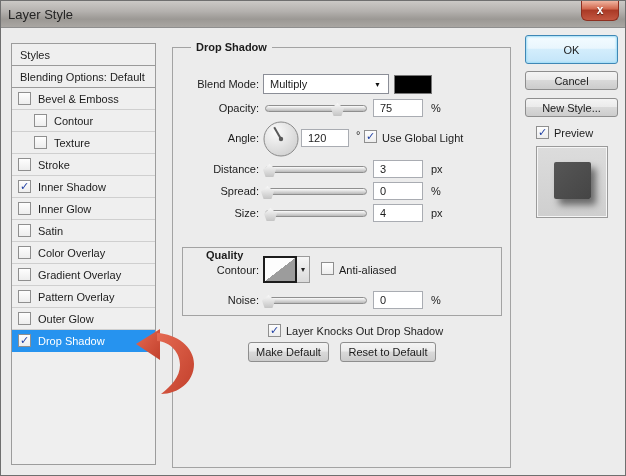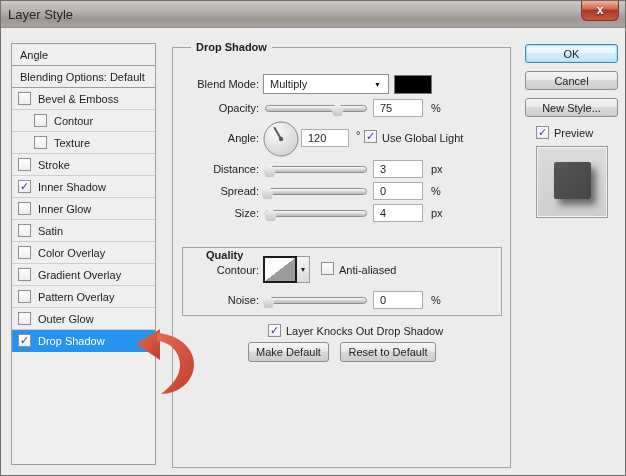--- a/index.html
+++ b/index.html
@@ -73,21 +73,21 @@
 
   <div class="titlebar">
     <span class="title">Layer Style</span>
     <div class="closebtn">
       <span>x</span>
     </div>
   </div>
 
   <div id="styles-list">
       <div class="srow hdr">
-        <span>Angle</span>
+        <span>Styles</span>
       </div>
       <div class="srow hdr">
         <span>Blending Options: Default</span>
       </div>
       <div class="srow">
         <span class="cb"></span>
         <span>Bevel &amp; Emboss</span>
       </div>
       <div class="srow ind">
         <span class="cb"></span>
@@ -205,21 +205,21 @@
   <div class="thumb" style="left:261px;top:294px;"></div>
   <input class="numin" style="left: 372px; top: 290px;" value="0">
   <span class="unit" style="left:430px;top:293px;">%</span>
 
   <span class="cb abs on" style="left:267px;top:323px;">✓</span>
   <span class="abs" style="left:285px;top:324px;">Layer Knocks Out Drop Shadow</span>
 
   <div class="btn" style="left:247px;top:341px;width:81px;">Make Default</div>
   <div class="btn" style="left:339px;top:341px;width:96px;">Reset to Default</div>
 
-  <div class="btn default" style="left:524px;top:43px;width:93px;height:19px;">OK</div>
+  <div class="btn default" style="left:524px;top:34px;width:93px;height:29px;">OK</div>
   <div class="btn" style="left:524px;top:70px;width:93px;height:19px;">Cancel</div>
   <div class="btn" style="left:524px;top:97px;width:93px;height:19px;">New Style...</div>
   <span class="cb abs on" style="left:535px;top:125px;">✓</span>
   <span class="abs" style="left:553px;top:126px;">Preview</span>
 
   <div class="thumbbox" style="left:535px;top:145px;">
     <div class="sample"></div>
   </div>
 
   <svg class="abs" style="left:131px;top:326px;z-index:50;" width="68" height="70" viewBox="0 0 68 70">

